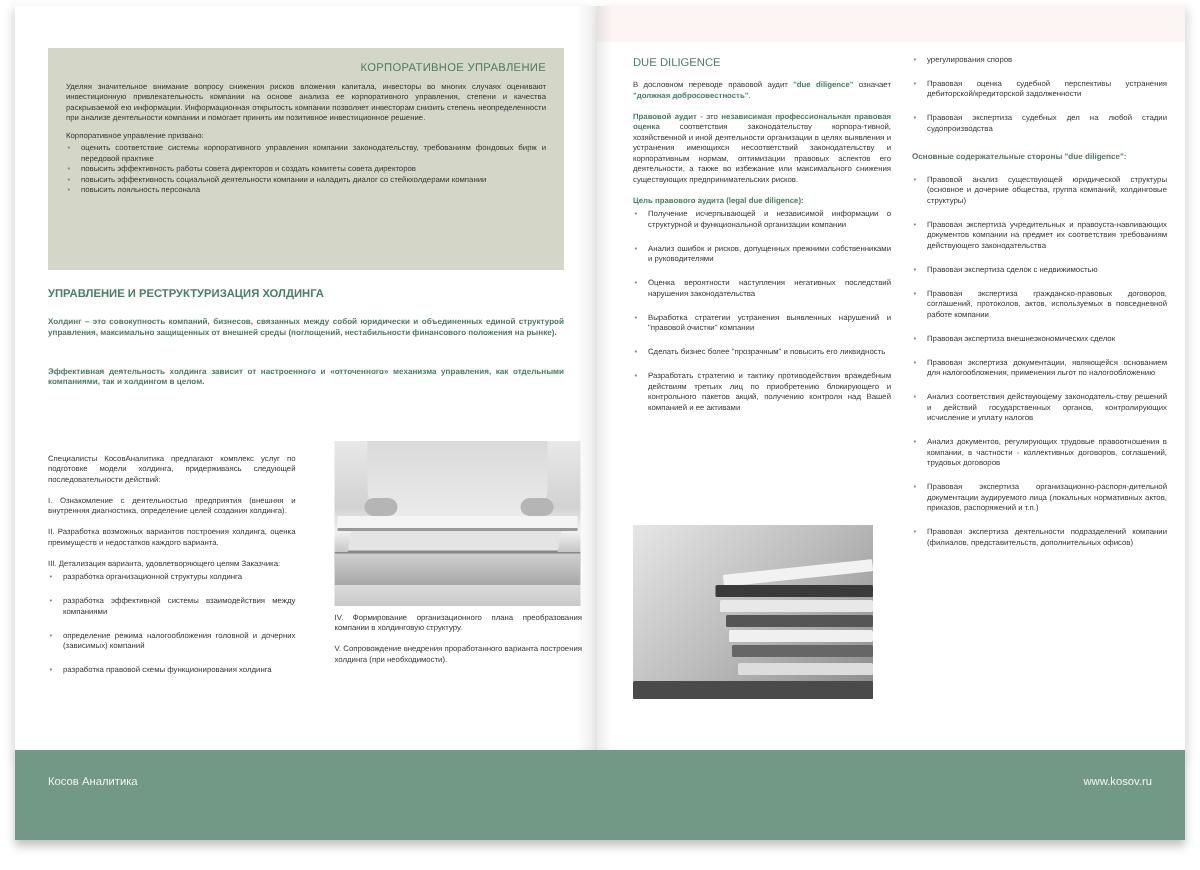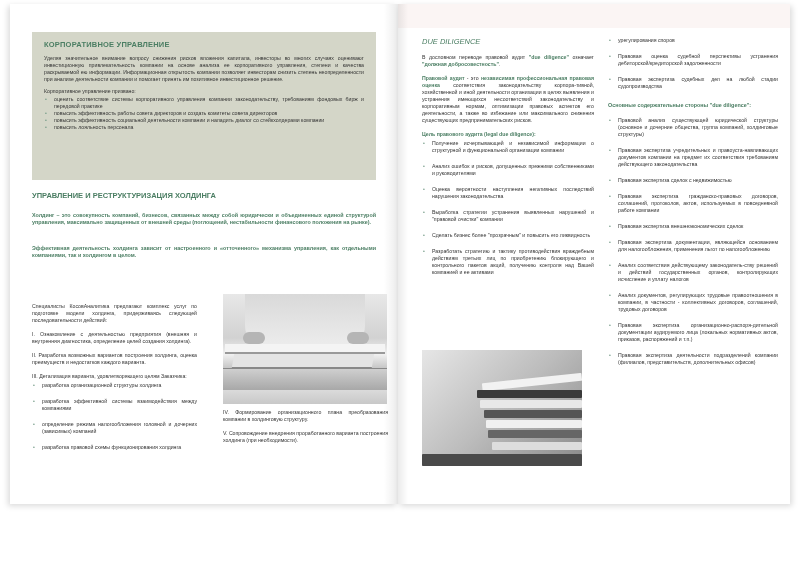--- a/index.html
+++ b/index.html
@@ -11,21 +11,21 @@
   .page-left { left: 0; width: 388px; box-shadow: -2px 2px 6px rgba(0,0,0,0.15); }
   .page-right { left: 388px; width: 392px; background: linear-gradient(#fbf5f4 0px, #fbf5f4 24px, #fff 24px); box-shadow: 2px 2px 6px rgba(0,0,0,0.15); }
   .gutter-shadow-l { position: absolute; right: 0; top: 0; width: 14px; height: 100%; background: linear-gradient(to right, rgba(0,0,0,0), rgba(0,0,0,0.08)); }
   .gutter-shadow-r { position: absolute; left: 0; top: 0; width: 10px; height: 100%; background: linear-gradient(to left, rgba(0,0,0,0), rgba(0,0,0,0.08)); }
 
   .footer { position: absolute; left: 0; top: 496px; width: 780px; height: 60px; background: #719985; box-shadow: 0 4px 6px rgba(0,0,0,0.25); }
   .footer .brand { position: absolute; left: 22px; top: 16px; font-size: 7.5px; color: #f1f5f2; }
   .footer .site { position: absolute; right: 22px; top: 16px; font-size: 7.5px; color: #f1f5f2; }
 
   .corp-box { position: absolute; left: 22px; top: 28px; width: 344px; height: 148px; background: #d4d6c8; padding: 8px 12px; }
-  .corp-box h2 { text-align: left; font-size: 7.5px; color: #4b7e63; font-weight: bold; margin-bottom: 6px; letter-spacing: 0.2px; }
+  .corp-box h2 { text-align: right; font-size: 7.5px; color: #4b7e63; font-weight: normal; margin-bottom: 6px; letter-spacing: 0.2px; }
   .txt { font-size: 5.2px; line-height: 7px; text-align: justify; color: #333; }
   .corp-box .txt { margin-bottom: 5px; }
   ul.bul { list-style: none; }
   ul.bul li { position: relative; padding-left: 10px; font-size: 5.2px; line-height: 7px; text-align: justify; color: #333; }
   ul.bul li::before { content: "•"; position: absolute; left: 1px; color: #719985; }
 
   .sec-title { position: absolute; left: 22px; top: 187px; font-size: 7.5px; color: #4b7e63; font-weight: bold; }
   .green-bold { color: #4b7e63; font-weight: bold; }
   .holding-def { position: absolute; left: 22px; top: 208px; width: 344px; font-size: 5.4px; line-height: 7.2px; text-align: justify; }
   .holding-eff { position: absolute; left: 22px; top: 241px; width: 344px; font-size: 5.4px; line-height: 7.2px; text-align: justify; }
@@ -37,21 +37,21 @@
   .img-laptop .shirt { position: absolute; left: 22px; top: 0; width: 120px; height: 52px; background: linear-gradient(180deg, #d9d9d9, #ececec); border-radius: 0 0 20px 20px; }
   .img-laptop .hand1 { position: absolute; left: 20px; top: 38px; width: 22px; height: 12px; background: #b5b5b5; border-radius: 6px; }
   .img-laptop .hand2 { position: absolute; left: 124px; top: 38px; width: 22px; height: 12px; background: #b5b5b5; border-radius: 6px; }
   .img-laptop .lid { position: absolute; left: 2px; top: 50px; width: 160px; height: 10px; background: #f4f4f4; border-bottom: 2px solid #999; }
   .img-laptop .papers { position: absolute; left: 10px; top: 60px; width: 140px; height: 14px; background: #e4e4e4; border-bottom: 1px solid #888; transform: skewX(-10deg); }
   .img-laptop .case { position: absolute; left: 0; top: 74px; width: 164px; height: 22px; background: linear-gradient(#cfcfcf, #a8a8a8); border-top: 1px solid #888; }
   .col-m { position: absolute; left: 213px; top: 405px; width: 165px; }
   .col-m .txt { margin-bottom: 7px; }
 
   .r-col1 { position: absolute; left: 24px; top: 33px; width: 172px; }
-  .r-title { font-size: 7.5px; color: #4b7e63; margin-bottom: 8px; font-style: italic; }
+  .r-title { font-size: 7.5px; color: #4b7e63; margin-bottom: 8px; }
   .r-col1 .txt { margin-bottom: 7px; }
   .gl { color: #4b7e63; font-weight: bold; }
   .r-col1 ul.bul li { margin-bottom: 9px; }
   .img-docs { position: absolute; left: 24px; top: 346px; width: 160px; height: 116px; background: linear-gradient(135deg, #e6e6e6 0%, #bcbcbc 50%, #8a8a8a 100%); overflow: hidden; }
   .img-docs .stack { position: absolute; height: 8px; border-radius: 1px; }
 
   .r-col2 { position: absolute; left: 210px; top: 33px; width: 170px; }
   .r-col2 ul.bul li { margin-bottom: 9px; }
   .r-col2 .sub { font-size: 5.4px; line-height: 7px; margin: 12px 0 8px 0; }
 </style>
@@ -151,13 +151,17 @@
         <li>Правовая экспертиза внешнеэкономических сделок</li>
         <li>Правовая экспертиза документации, являющейся основанием для налогообложения, применения льгот по налогообложению</li>
         <li>Анализ соответствия действующему законодатель-ству решений и действий государственных органов, контролирующих исчисление и уплату налогов</li>
         <li>Анализ документов, регулирующих трудовые правоотношения в компании, в частности - коллективных договоров, соглашений, трудовых договоров</li>
         <li>Правовая экспертиза организационно-распоря-дительной документации аудируемого лица (локальных нормативных актов, приказов, распоряжений и т.п.)</li>
         <li>Правовая экспертиза деятельности подразделений компании (филиалов, представительств, дополнительных офисов)</li>
       </ul>
     </div>
   </div>
 
+  <div class="footer">
+    <span class="brand">Косов Аналитика</span>
+    <span class="site">www.kosov.ru</span>
+  </div>
 </div>
 
 </body></html>

